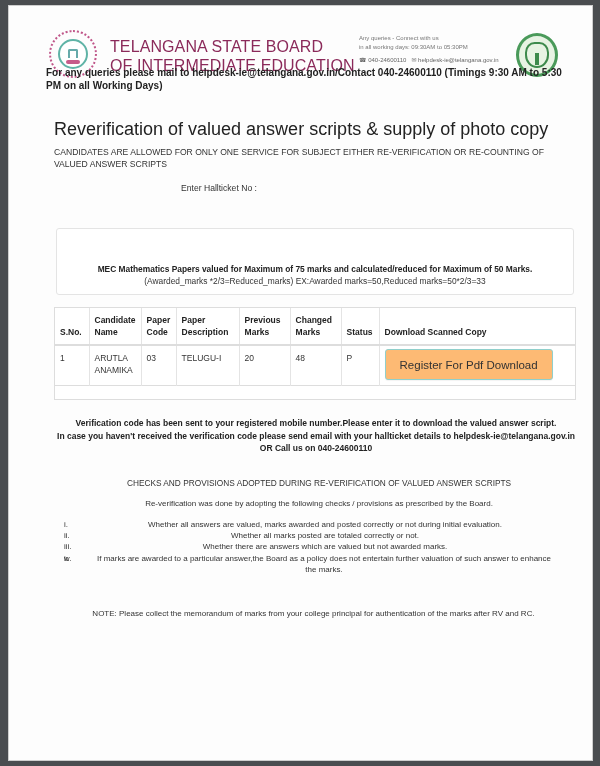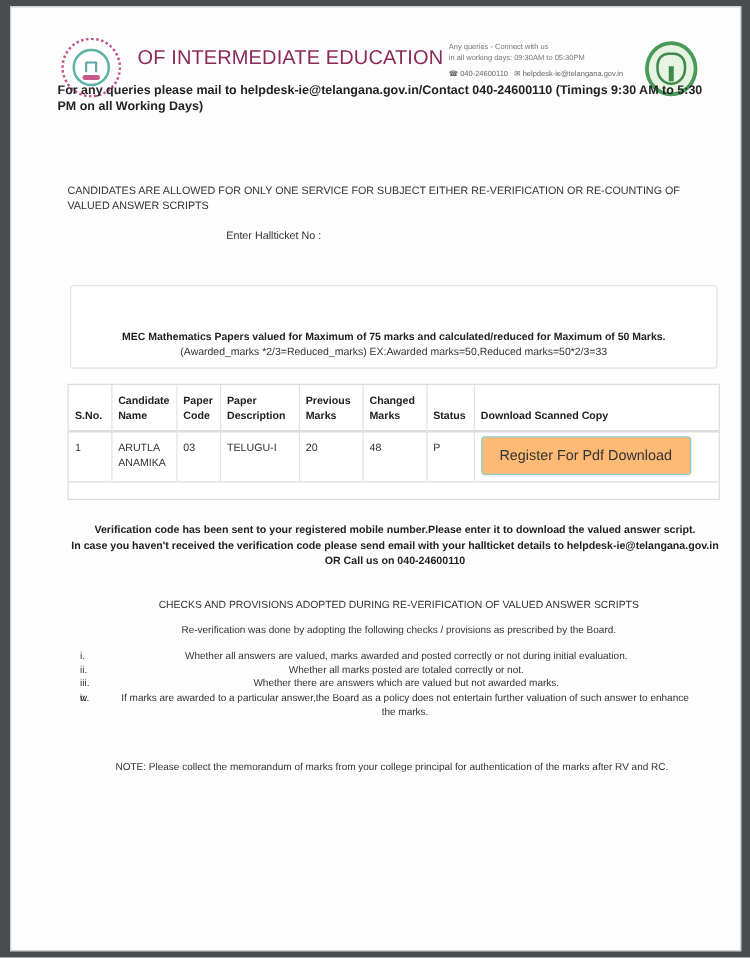--- a/index.html
+++ b/index.html
@@ -60,20 +60,21 @@
   <div class="logo-left">
     <div class="ring">
         <div class="ring-inner">
           <div class="arch"></div>
           <div class="base"></div>
         </div>
       </div>
   </div>
 
   <div class="brand">
+    <div>TELANGANA STATE BOARD</div>
     <div>OF INTERMEDIATE EDUCATION</div>
   </div>
 
   <div class="contact-mini">
     <div>Any queries - Connect with us</div>
     <div>in all working days: 09:30AM to 05:30PM</div>
     <div class="row3">
       <span>☎ 040-24600110</span>&nbsp;&nbsp;
       <span>✉ helpdesk-ie@telangana.gov.in</span>
     </div>
@@ -82,20 +83,21 @@
   <div class="logo-right">
     <div class="emblem">
         <div class="emblem-in">
           <div class="emblem-bar"></div>
         </div>
       </div>
   </div>
 
   <div class="queries">For any queries please mail to helpdesk-ie@telangana.gov.in/Contact 040-24600110 (Timings 9:30 AM to 5:30 PM on all Working Days)</div>
 
+  <div class="title">Reverification of valued answer scripts &amp; supply of photo copy</div>
   <div class="subtitle">CANDIDATES ARE ALLOWED FOR ONLY ONE SERVICE FOR SUBJECT EITHER RE-VERIFICATION OR RE-COUNTING OF VALUED ANSWER SCRIPTS</div>
 
   <label class="hall-label">Enter Hallticket No :</label>
 
   <div class="note-box">
     <div class="bold">MEC Mathematics Papers valued for Maximum of 75 marks and calculated/reduced for Maximum of 50 Marks.</div>
     <div class="norm">(Awarded_marks *2/3=Reduced_marks) EX:Awarded marks=50,Reduced marks=50*2/3=33</div>
   </div>
 
   <div class="table-wrap">

